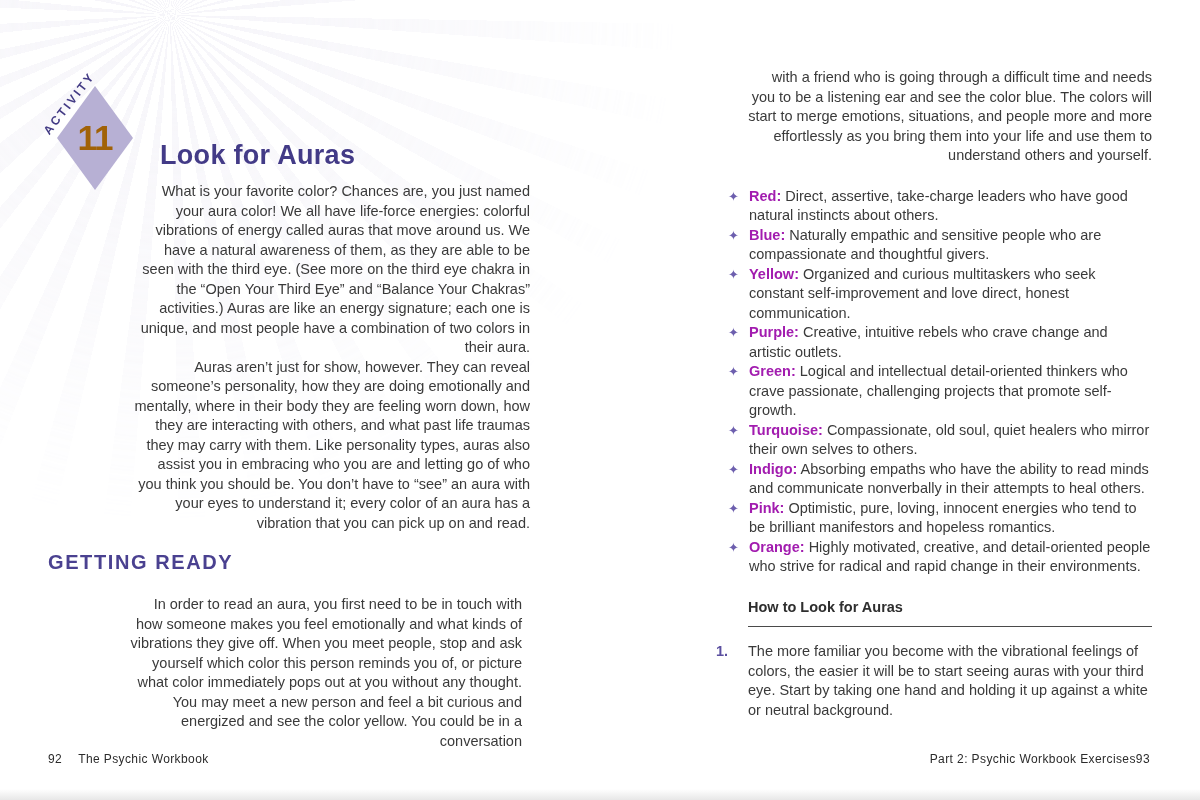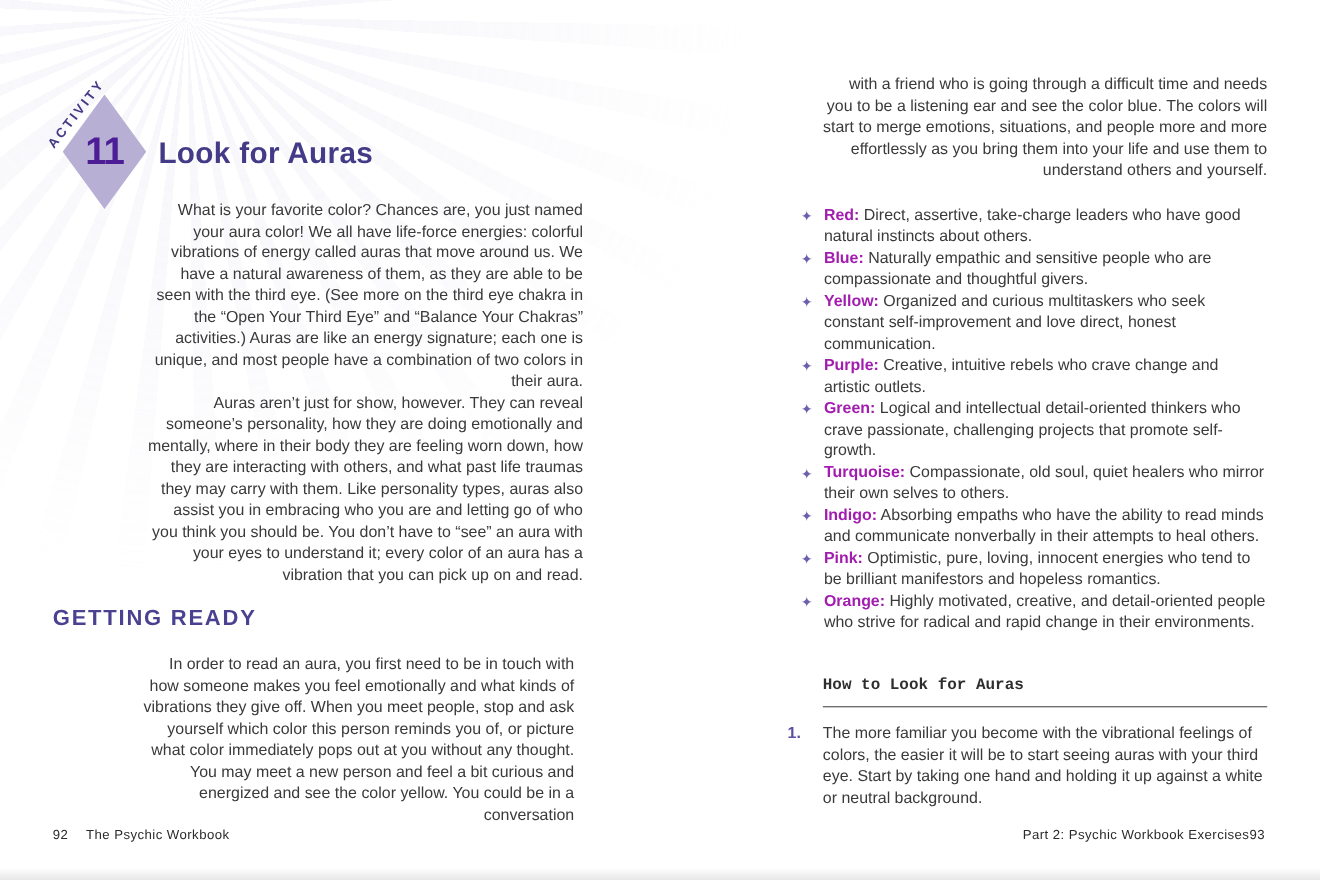--- a/index.html
+++ b/index.html
@@ -24,21 +24,21 @@
   .bottom-edge{
     position:absolute;left:0;bottom:0;width:1200px;height:11px;
     background:linear-gradient(#ffffff, #e7e7e7);
   }
 
   
   .activity-diamond{position:absolute;left:57px;top:86px;}
   .activity-number{
     position:absolute;left:57px;top:86px;width:76px;height:104px;
     display:flex;align-items:center;justify-content:center;
-    font-size:35px;font-weight:bold;color:#4c1d95;letter-spacing:-1px;
+    font-size:35px;font-weight:bold;color:#a16207;letter-spacing:-1px;
   }
   .activity-label{
     position:absolute;left:46px;top:126px;
     transform:rotate(-52deg);transform-origin:0 50%;
     font-size:12px;font-weight:bold;letter-spacing:2.6px;color:#423a84;
     white-space:nowrap;
   }
   .page-title{
     position:absolute;left:144px;top:124px;
     font-size:27px;font-weight:bold;color:#433b87;letter-spacing:.3px;
@@ -60,21 +60,21 @@
 
   
   .right-col{position:absolute;left:748px;top:68px;width:404px;}
   .aura-list{list-style:none;margin:21px 0 0 0;padding:0;}
   .aura-list li{position:relative;margin:0;padding:0 0 0 1px;}
   .bullet-icon{
     position:absolute;left:-20px;top:0px;
     color:#6d5fae;font-size:13px;line-height:19.5px;
   }
   .aura-list b{color:#a21caf;}
-  .subsection{margin-top:37px;font-family:Liberation Mono, monospace;}
+  .subsection{margin-top:21px;}
   .subsection-heading{font-size:14.5px;font-weight:bold;color:#2e2e2e;margin:0;}
   .heading-rule{border:none;border-top:1.4px solid #4a4a4a;margin:9px 0 0 0;width:404px;}
   .steps-list{list-style:none;margin:15px 0 0 0;padding:0;}
   .steps-list li{position:relative;}
   .step-number{
     position:absolute;left:-32px;top:0;
     color:#5b4fa0;font-weight:bold;
   }
 </style>
 </head>
@@ -83,21 +83,21 @@
 <div class="rays"></div>
 
 <div>
 
   <svg class="activity-diamond" width="76" height="104" viewBox="0 0 76 104">
     <polygon points="38,0 76,52 38,104 0,52" fill="#b7b0d4"></polygon>
   </svg>
   <div class="activity-number">11</div>
   <div class="activity-label">ACTIVITY</div>
 
-  <h1 class="page-title" style="margin:0;">Look for Auras</h1>
+  <h1 class="page-title" style="margin:16px;">Look for Auras</h1>
 
   <div class="left-body body-col">
 
   <p>What is your favorite color? Chances are, you just named your aura color! We all have life-force energies: colorful vibrations of energy called auras that move around us. We have a natural awareness of them, as they are able to be seen with the third eye. (See more on the third eye chakra in the “Open Your Third Eye” and “Balance Your Chakras” activities.) Auras are like an energy signature; each one is unique, and most people have a combination of two colors in their aura.</p>
       <p>Auras aren’t just for show, however. They can reveal someone’s personality, how they are doing emotionally and mentally, where in their body they are feeling worn down, how they are interacting with others, and what past life traumas they may carry with them. Like personality types, auras also assist you in embracing who you are and letting go of who you think you should be. You don’t have to “see” an aura with your eyes to understand it; every color of an aura has a vibration that you can pick up on and read.</p>
     </div>
 
   <h2 class="section-heading" style="margin:0;">GETTING READY</h2>
 
   <div class="left-body2 body-col">

